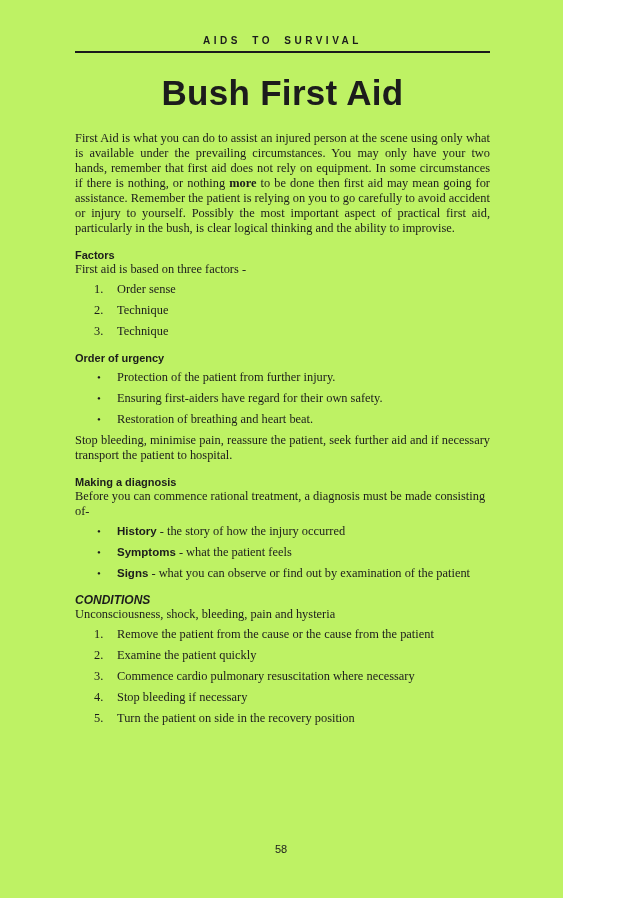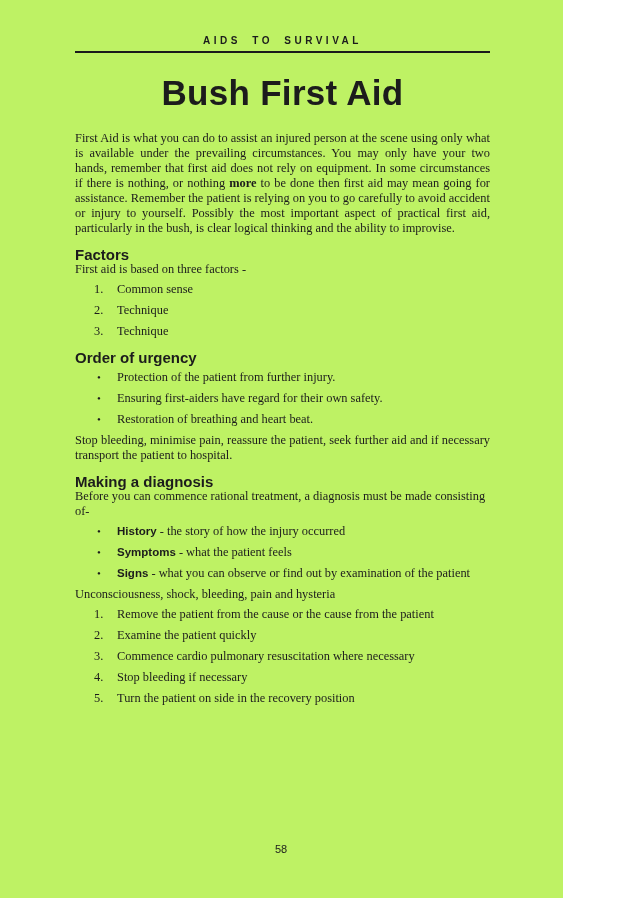--- a/index.html
+++ b/index.html
@@ -50,21 +50,21 @@
     font-family: "Liberation Serif", serif;
     font-size: 12.4px;
     line-height: 15px;
   }
   .just { text-align: justify; }
   .intro { margin-top: 22px; }
   .h-sans {
     margin-top: 12px;
     font-family: "Liberation Sans", sans-serif;
     font-weight: bold;
-    font-size: 15px;
+    font-size: 11px;
     line-height: 14px;
   }
   .h-italic { font-style: italic; font-size: 12px; }
   .list { margin-top: 5px; }
   .list-item { display: flex; margin-bottom: 6px; }
   .num {
     flex: none;
     width: 23px;
     margin-left: 19px;
   }
@@ -102,21 +102,21 @@
 
     <h1 class="doc-title">Bush First Aid</h1>
 
     <p class="serif just intro"><span>First Aid is what you can do to assist an injured person at the scene using only what is available under the prevailing circumstances. You may only have your two hands, remember that first aid does not rely on equipment. In some circumstances if there is nothing, or nothing </span><b>more</b><span> to be done then first aid may mean going for assistance. Remember the patient is relying on you to go carefully to avoid accident or injury to yourself. Possibly the most important aspect of practical first aid, particularly in the bush, is clear logical thinking and the ability to improvise.</span></p>
 
     <h2 class="h-sans">Factors</h2>
     <p class="serif">First aid is based on three factors -</p>
     <div class="list">
       <div class="list-item serif">
         <span class="num">1.</span>
-        <span class="li-text">Common sense</span>
+        <span class="li-text">Order sense</span>
       </div>
       <div class="list-item serif">
         <span class="num">2.</span>
         <span class="li-text">Technique</span>
       </div>
       <div class="list-item serif">
         <span class="num">3.</span>
         <span class="li-text">Technique</span>
       </div>
     </div>
@@ -149,20 +149,21 @@
       <div class="list-item serif">
         <span class="bul">•</span>
         <span class="li-text"><span class="term">Symptoms</span><span> - what the patient feels</span></span>
       </div>
       <div class="list-item serif">
         <span class="bul">•</span>
         <span class="li-text"><span class="term">Signs</span><span> - what you can observe or find out by examination of the patient</span></span>
       </div>
     </div>
 
+    <h2 class="h-sans h-italic">CONDITIONS</h2>
     <p class="serif">Unconsciousness, shock, bleeding, pain and hysteria</p>
 
     <div class="list">
       <div class="list-item serif">
         <span class="num">1.</span>
         <span class="li-text">Remove the patient from the cause or the cause from the patient</span>
       </div>
       <div class="list-item serif">
         <span class="num">2.</span>
         <span class="li-text">Examine the patient quickly</span>

